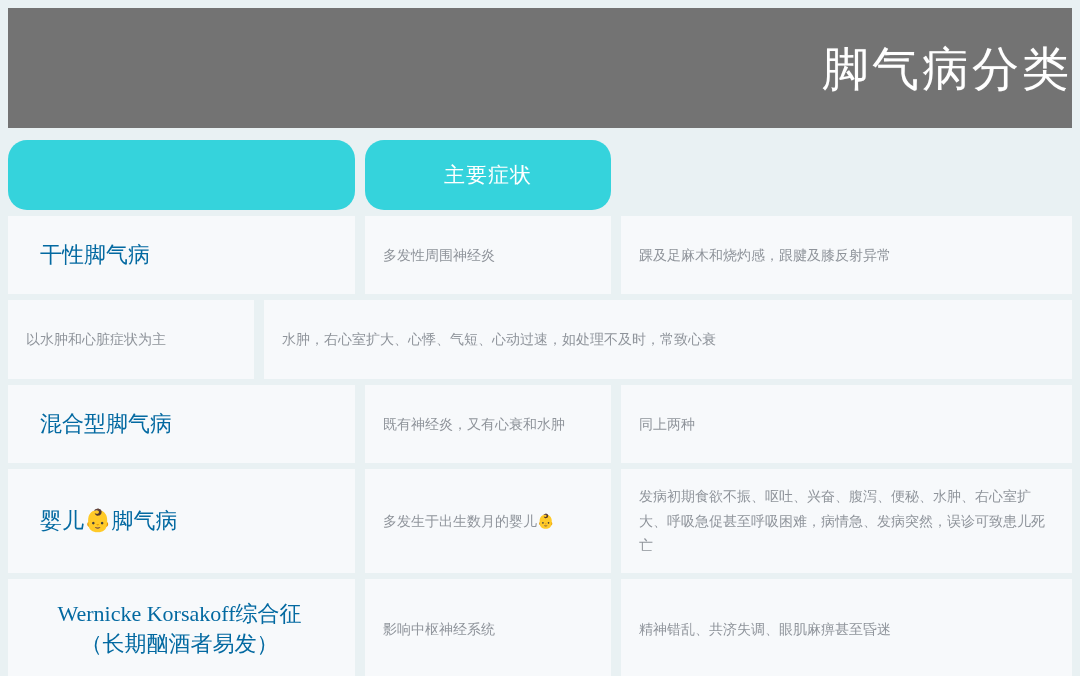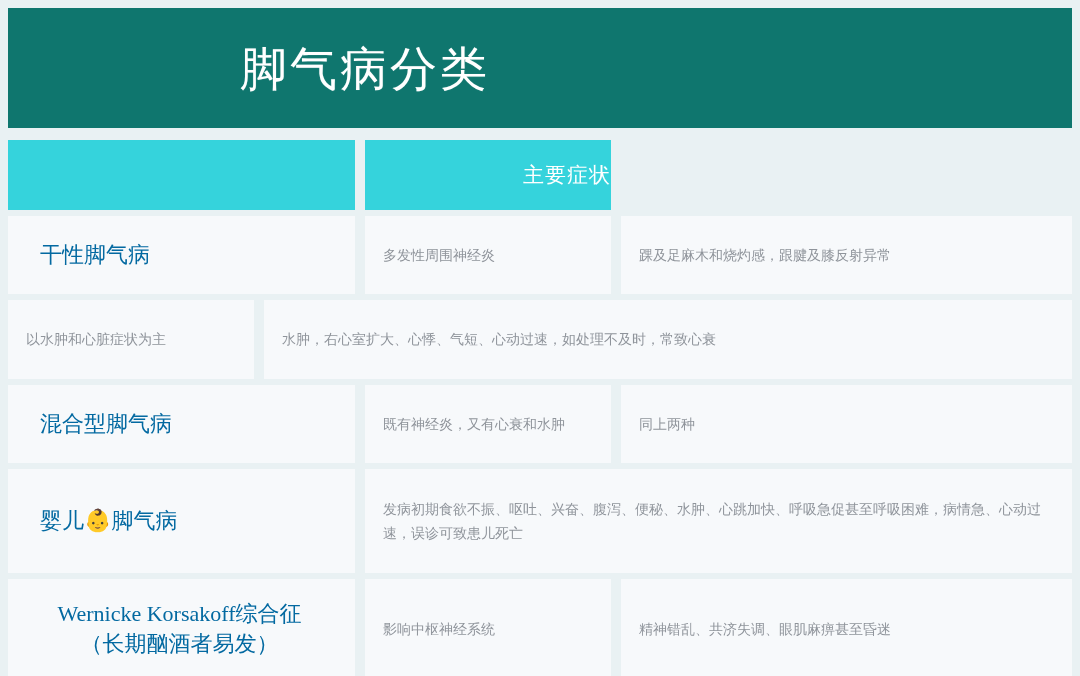--- a/index.html
+++ b/index.html
@@ -19,25 +19,26 @@
     width: 1080px;
     height: 676px;
     background: #e9f1f3;
     box-sizing: border-box;
     padding: 8px 8px 10px 8px;
   }
 
   
   .banner {
     height: 120px;
-    background: #0f766e;
+    background: #737373;
     display: flex;
     align-items: center;
     padding-left: 232px;
     box-sizing: border-box;
+    justify-content: flex-end;
   }
   .banner-title {
     color: #ffffff;
     font-size: 47px;
     letter-spacing: 3px;
     line-height: 1;
     font-weight: 400;
     text-shadow: 0 0 1px rgba(255,255,255,0.35);
   }
 
@@ -59,21 +60,22 @@
     align-items: center;
   }
   .c1 { width: 347px; flex: 0 0 347px; }
   .c2 { width: 246px; flex: 0 0 246px; }
   .c3 { flex: 1 1 auto; }
 
   
   .row-head .cell {
     background: #35d3dc;
     height: 70px;
-    justify-content: flex-end;
+    justify-content: center;
+    border-radius: 19px;
   }
   .row-head .head-label {
     color: #ffffff;
     font-size: 21px;
     letter-spacing: 1px;
   }
 
   
   .row-body .cell {
     background: #f7f9fb;
@@ -170,22 +172,25 @@
       </div>
       <div class="cell c3">
         <span class="man-text">同上两种</span>
       </div>
     </div>
 
     <div class="row row-body h-104">
       <div class="cell c1">
         <span class="cat-label">婴儿👶脚气病</span>
       </div>
-      <div class="cell c3">
-        <span class="man-text">发病初期食欲不振、呕吐、兴奋、腹泻、便秘、水肿、心跳加快、呼吸急促甚至呼吸困难，病情急、心动过速，误诊可致患儿死亡</span>
+      <div class="cell c2">
+        <span class="sym-text">多发生于出生数月的婴儿👶</span>
+      </div>
+      <div class="cell c3">
+        <span class="man-text">发病初期食欲不振、呕吐、兴奋、腹泻、便秘、水肿、右心室扩大、呼吸急促甚至呼吸困难，病情急、发病突然，误诊可致患儿死亡</span>
       </div>
     </div>
 
     <div class="row row-body h-100">
       <div class="cell c1">
         <span class="cat-label two-line">
           <span class="latin">Wernicke Korsakoff综合征</span><br>
           <span>（长期酗酒者易发）</span>
         </span>
       </div>

